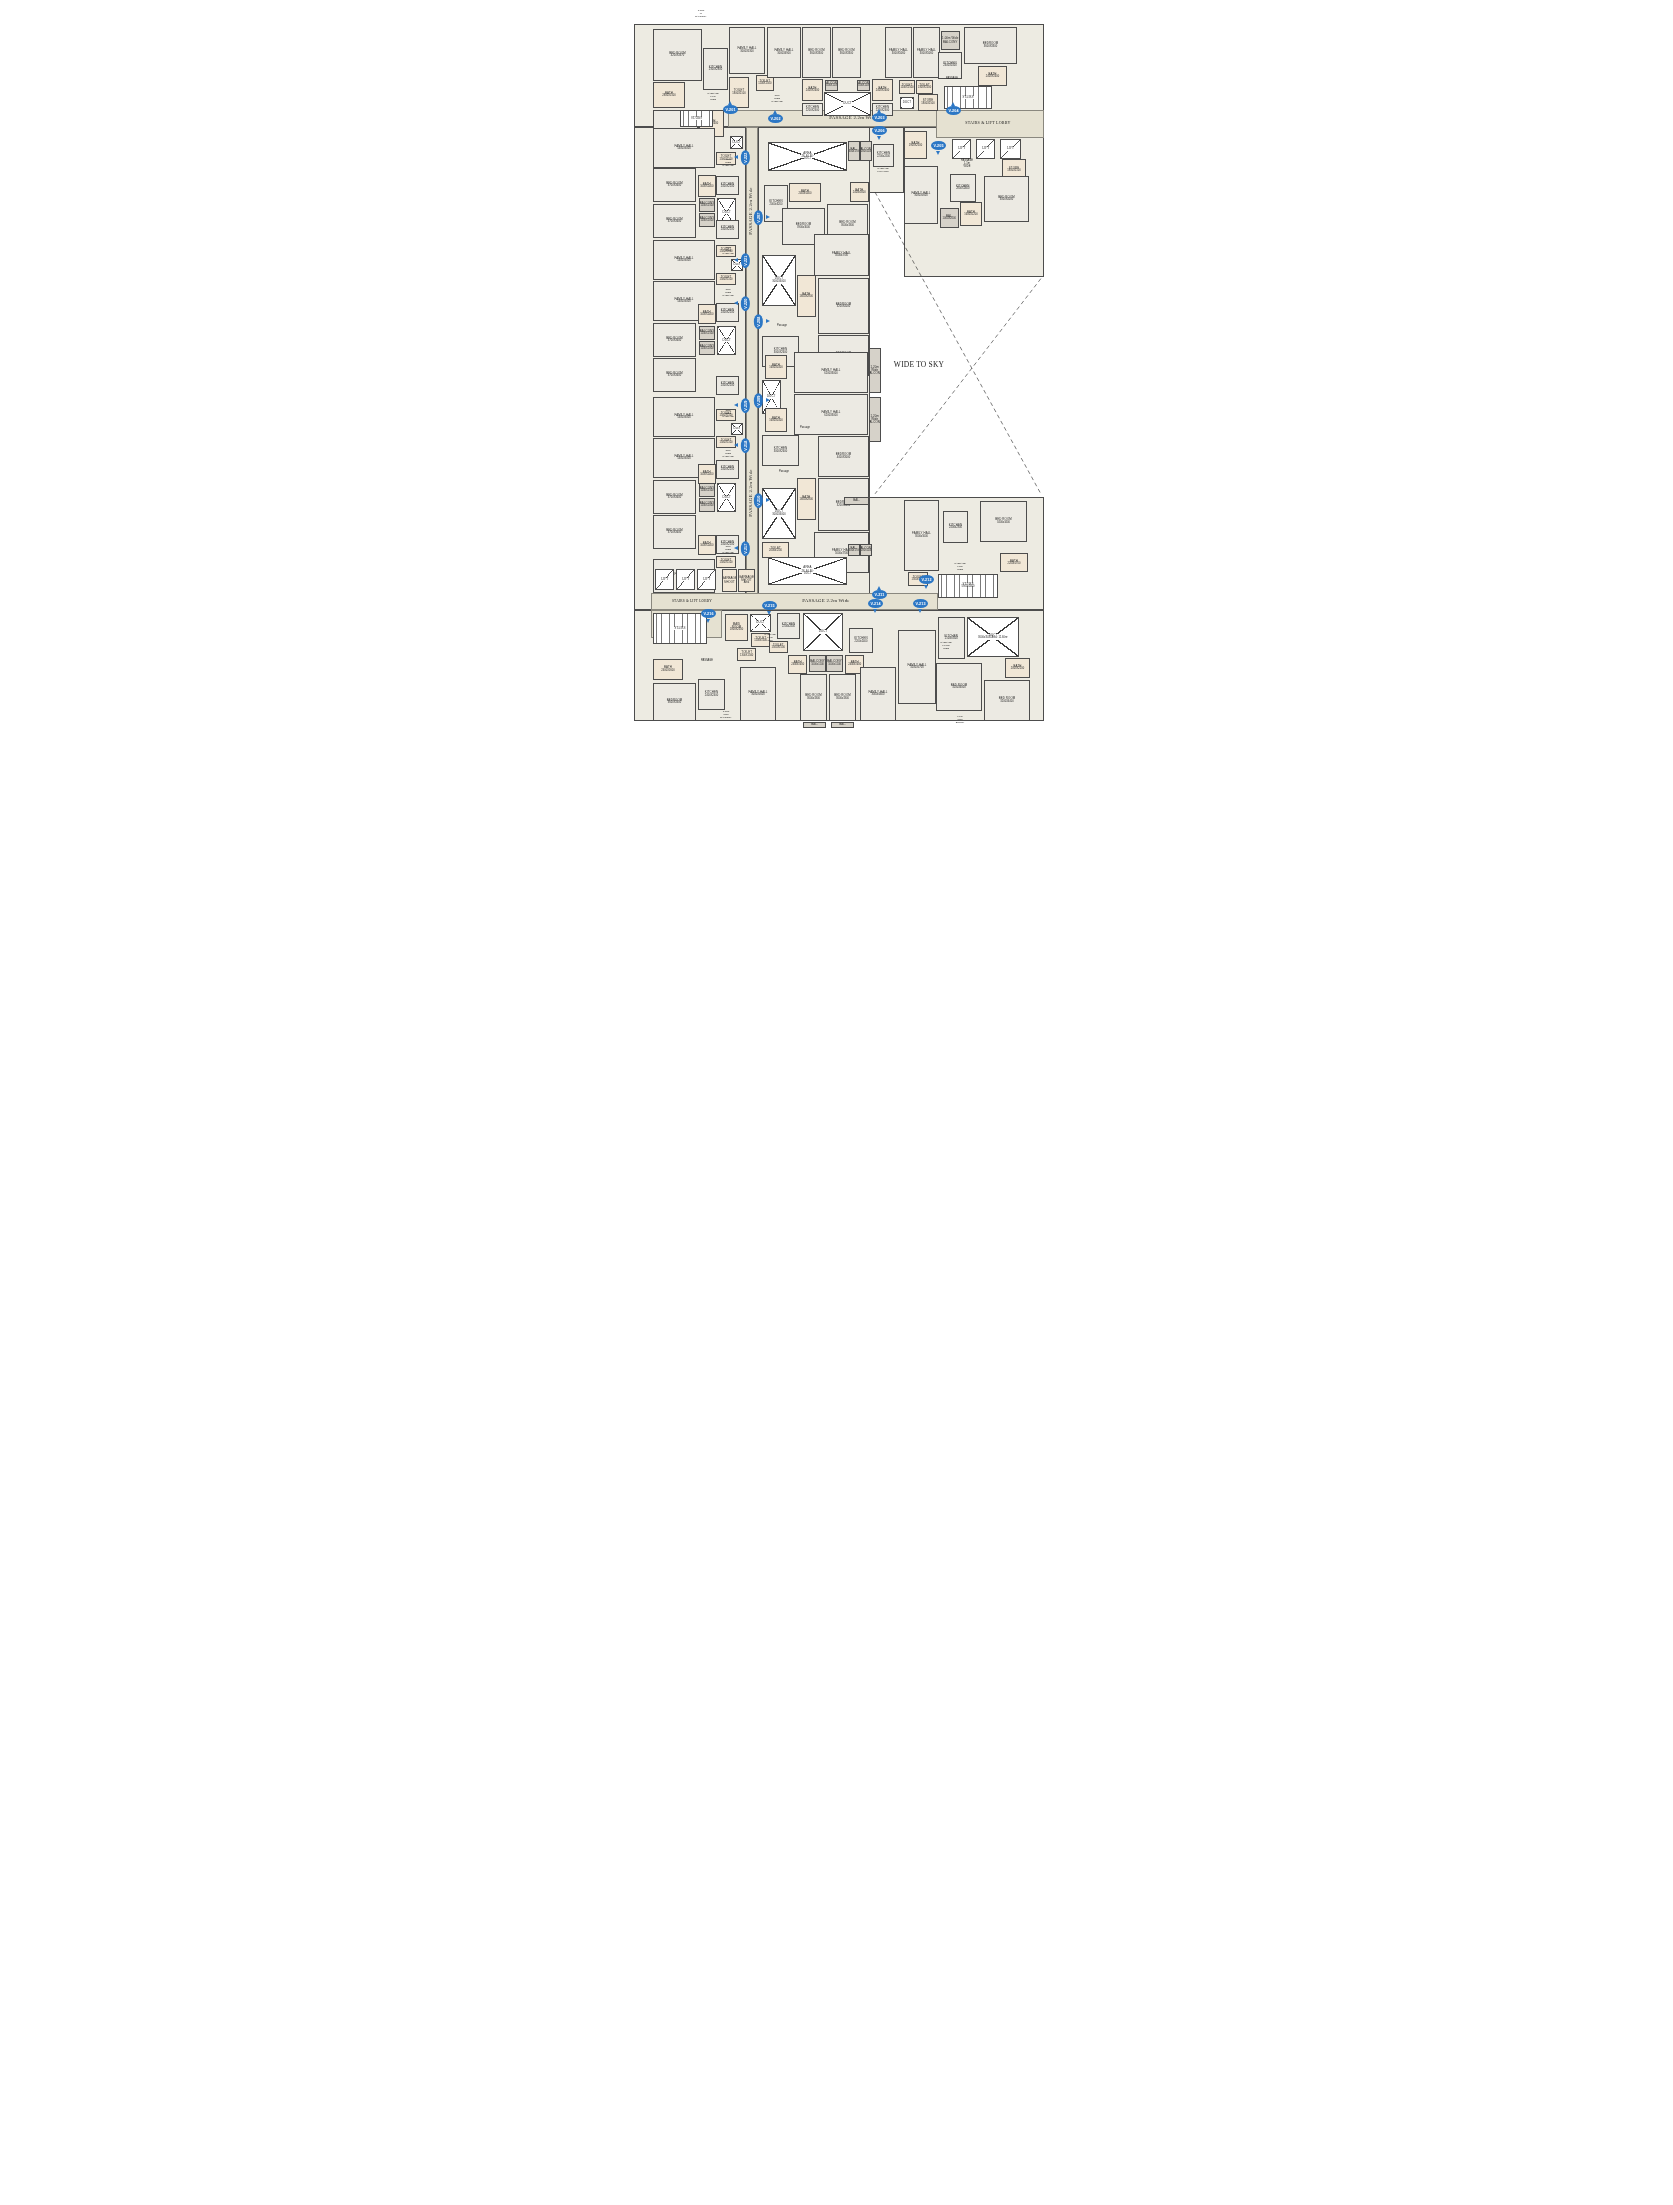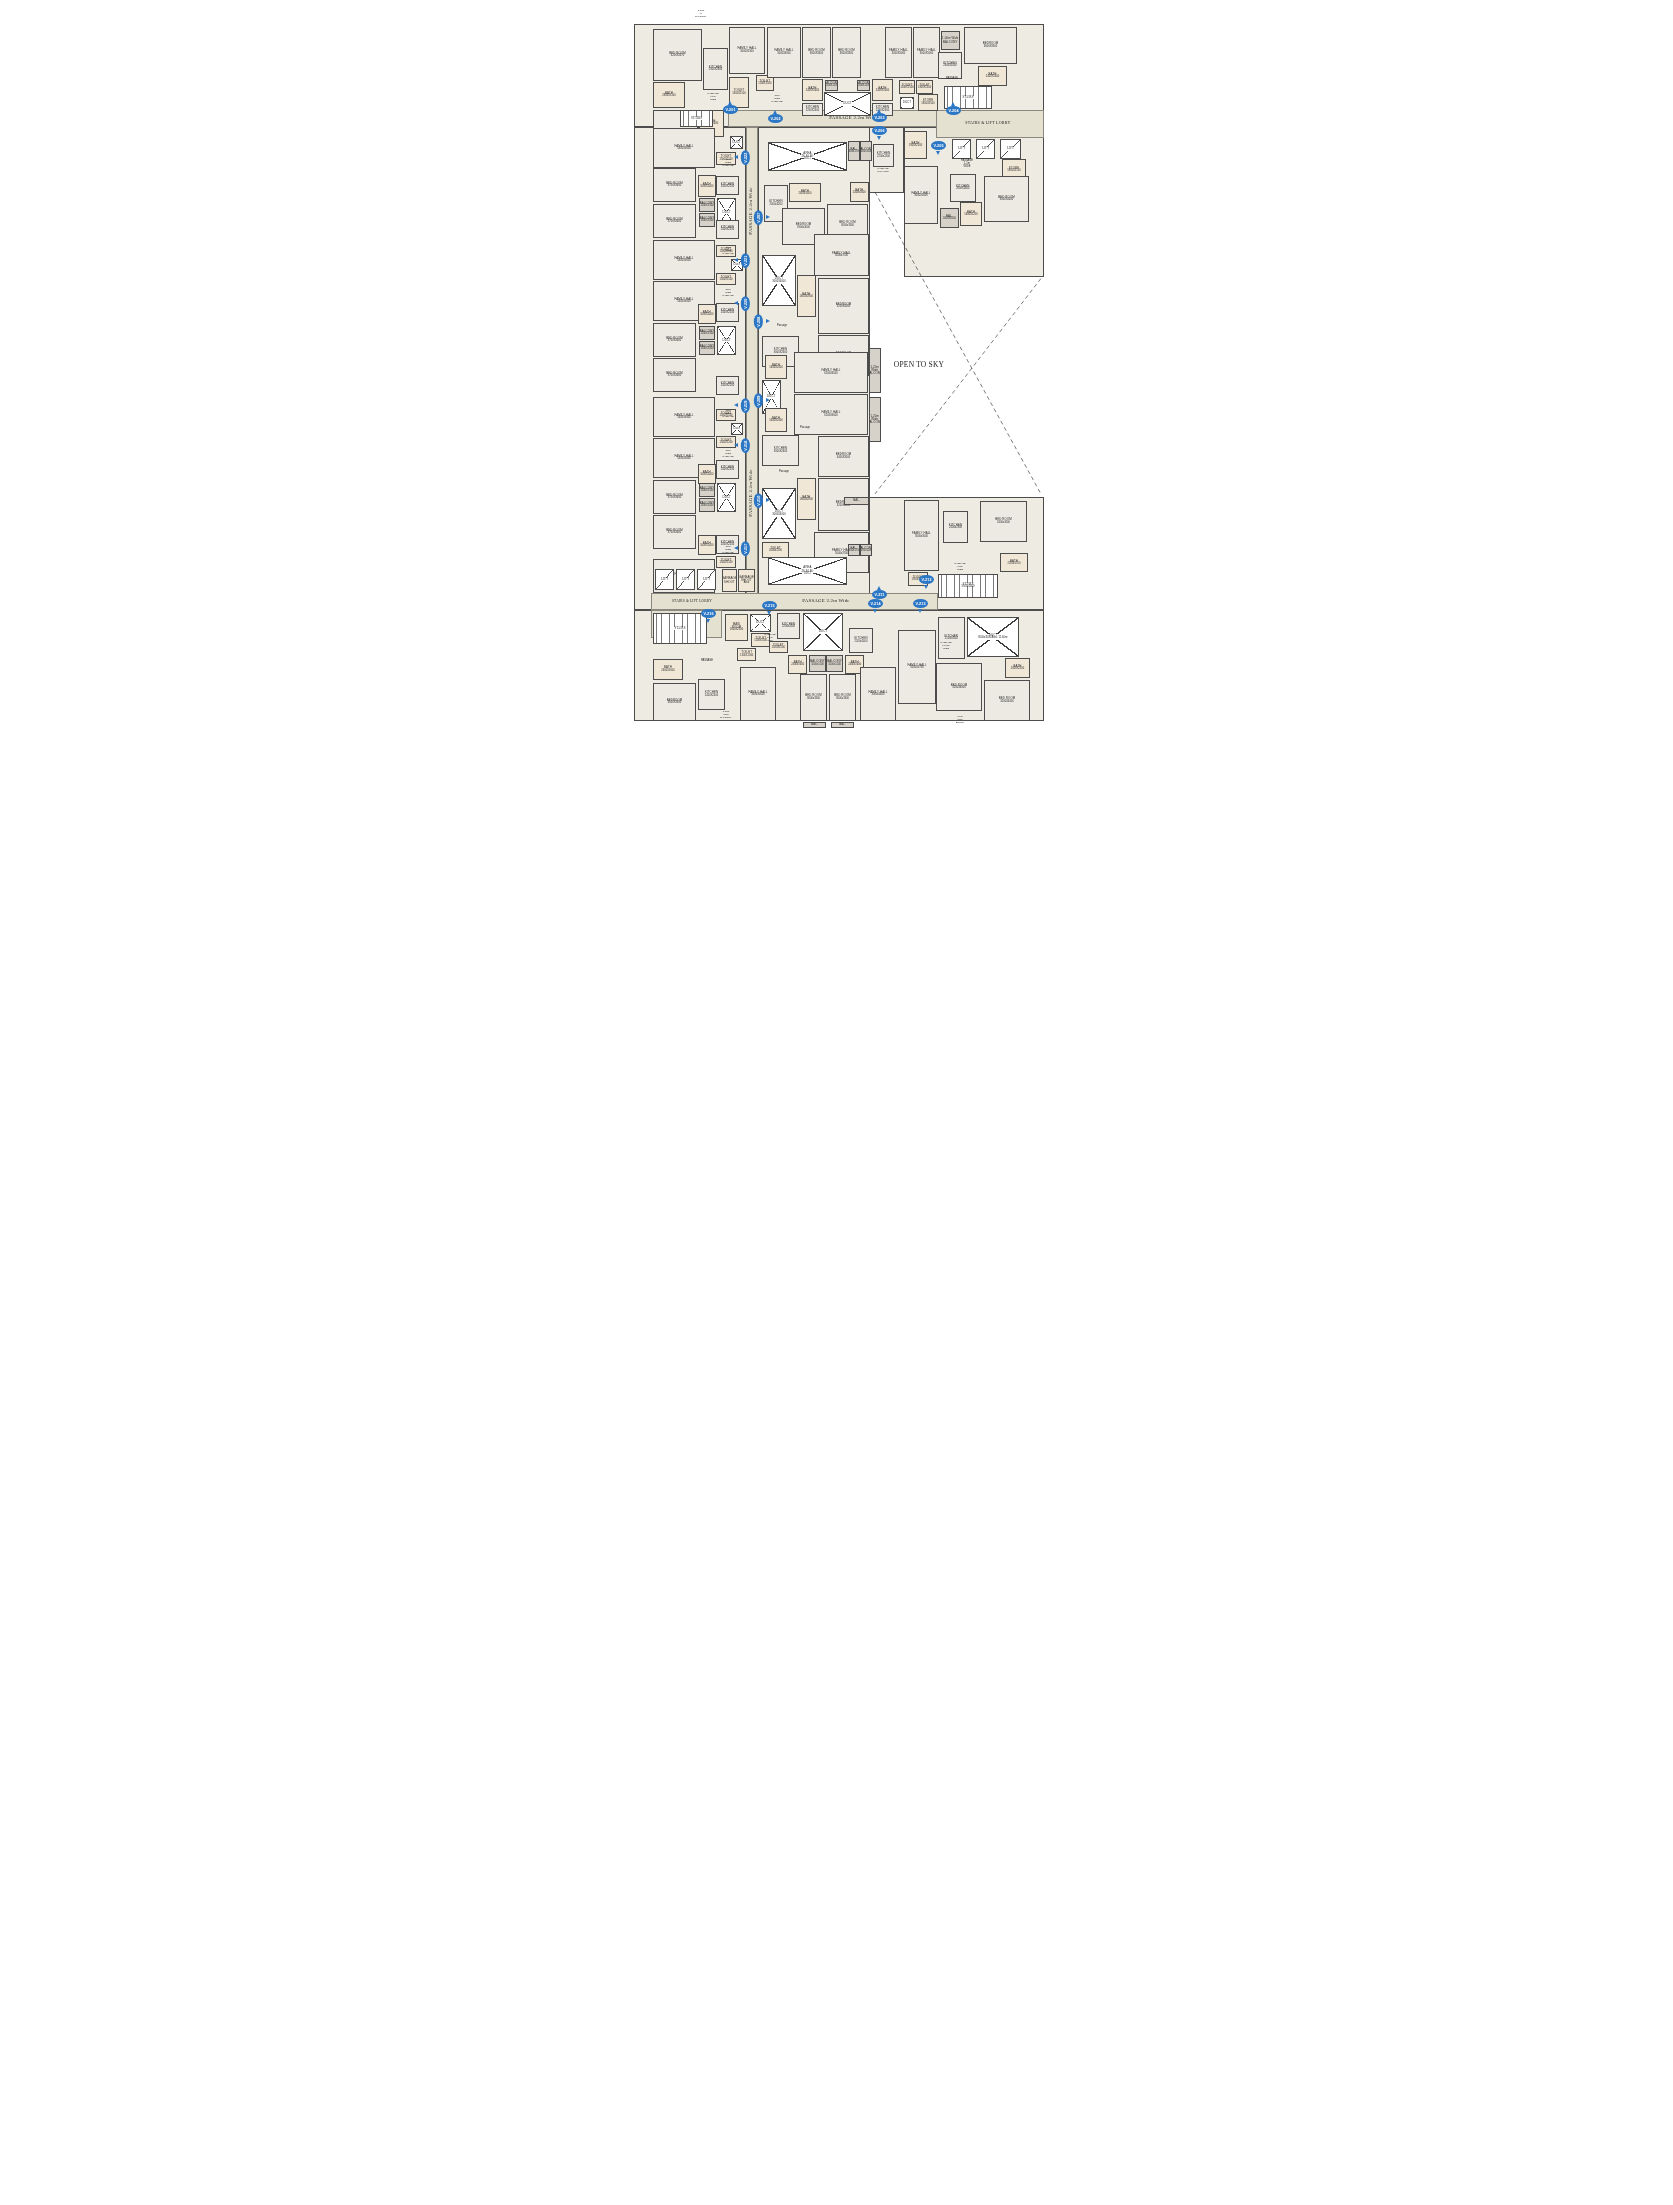--- a/index.html
+++ b/index.html
@@ -645,21 +645,21 @@
     <div class="room t-r" style="left: 357px; top: 680px; width: 46px; height: 41px; z-index: 10;">
       <span class="rl">BED ROOM</span>
       <span class="rd">3200X4400</span>
     </div>
     <div class="flabel serif" style="left: 226px; top: 118px; font-size: 4.9px; z-index: 20;">PASSAGE 2.2m Wide</div>
     <div class="flabel serif rot" style="left: 124px; top: 211px; font-size: 4.9px; z-index: 20;">PASSAGE 2.2m Wide</div>
     <div class="flabel serif rot" style="left: 124px; top: 493px; font-size: 4.9px; z-index: 20;">PASSAGE 2.2m Wide</div>
     <div class="flabel serif" style="left: 199px; top: 601px; font-size: 4.9px; z-index: 20;">PASSAGE 2.2m Wide</div>
     <div class="flabel serif" style="left: 361px; top: 123px; font-size: 4px; z-index: 20;">STAIRS &amp; LIFT LOBBY</div>
     <div class="flabel serif" style="left: 65px; top: 601px; font-size: 3.5px; z-index: 20;">STAIRS &amp; LIFT LOBBY</div>
-    <div class="flabel serif" style="left: 292px; top: 364px; font-size: 7.5px; z-index: 20;">OPEN TO SKY</div>
+    <div class="flabel serif" style="left: 292px; top: 364px; font-size: 7.5px; z-index: 20;">WIDE TO SKY</div>
     <div class="flabel" style="left: 74px; top: 14px; font-size: 2.4px; z-index: 20;">1.00m
 W
 BALCONY</div>
     <div class="flabel" style="left: 86px; top: 97px; font-size: 2.4px; z-index: 20;">PASSAGE
 1.1m
 WIDE</div>
     <div class="flabel" style="left: 150px; top: 99px; font-size: 2.4px; z-index: 20;">1100
 WIDE
 PASSAGE</div>
     <div class="flabel" style="left: 325px; top: 79px; font-size: 2.6px; z-index: 20;">PASSAGE</div>

